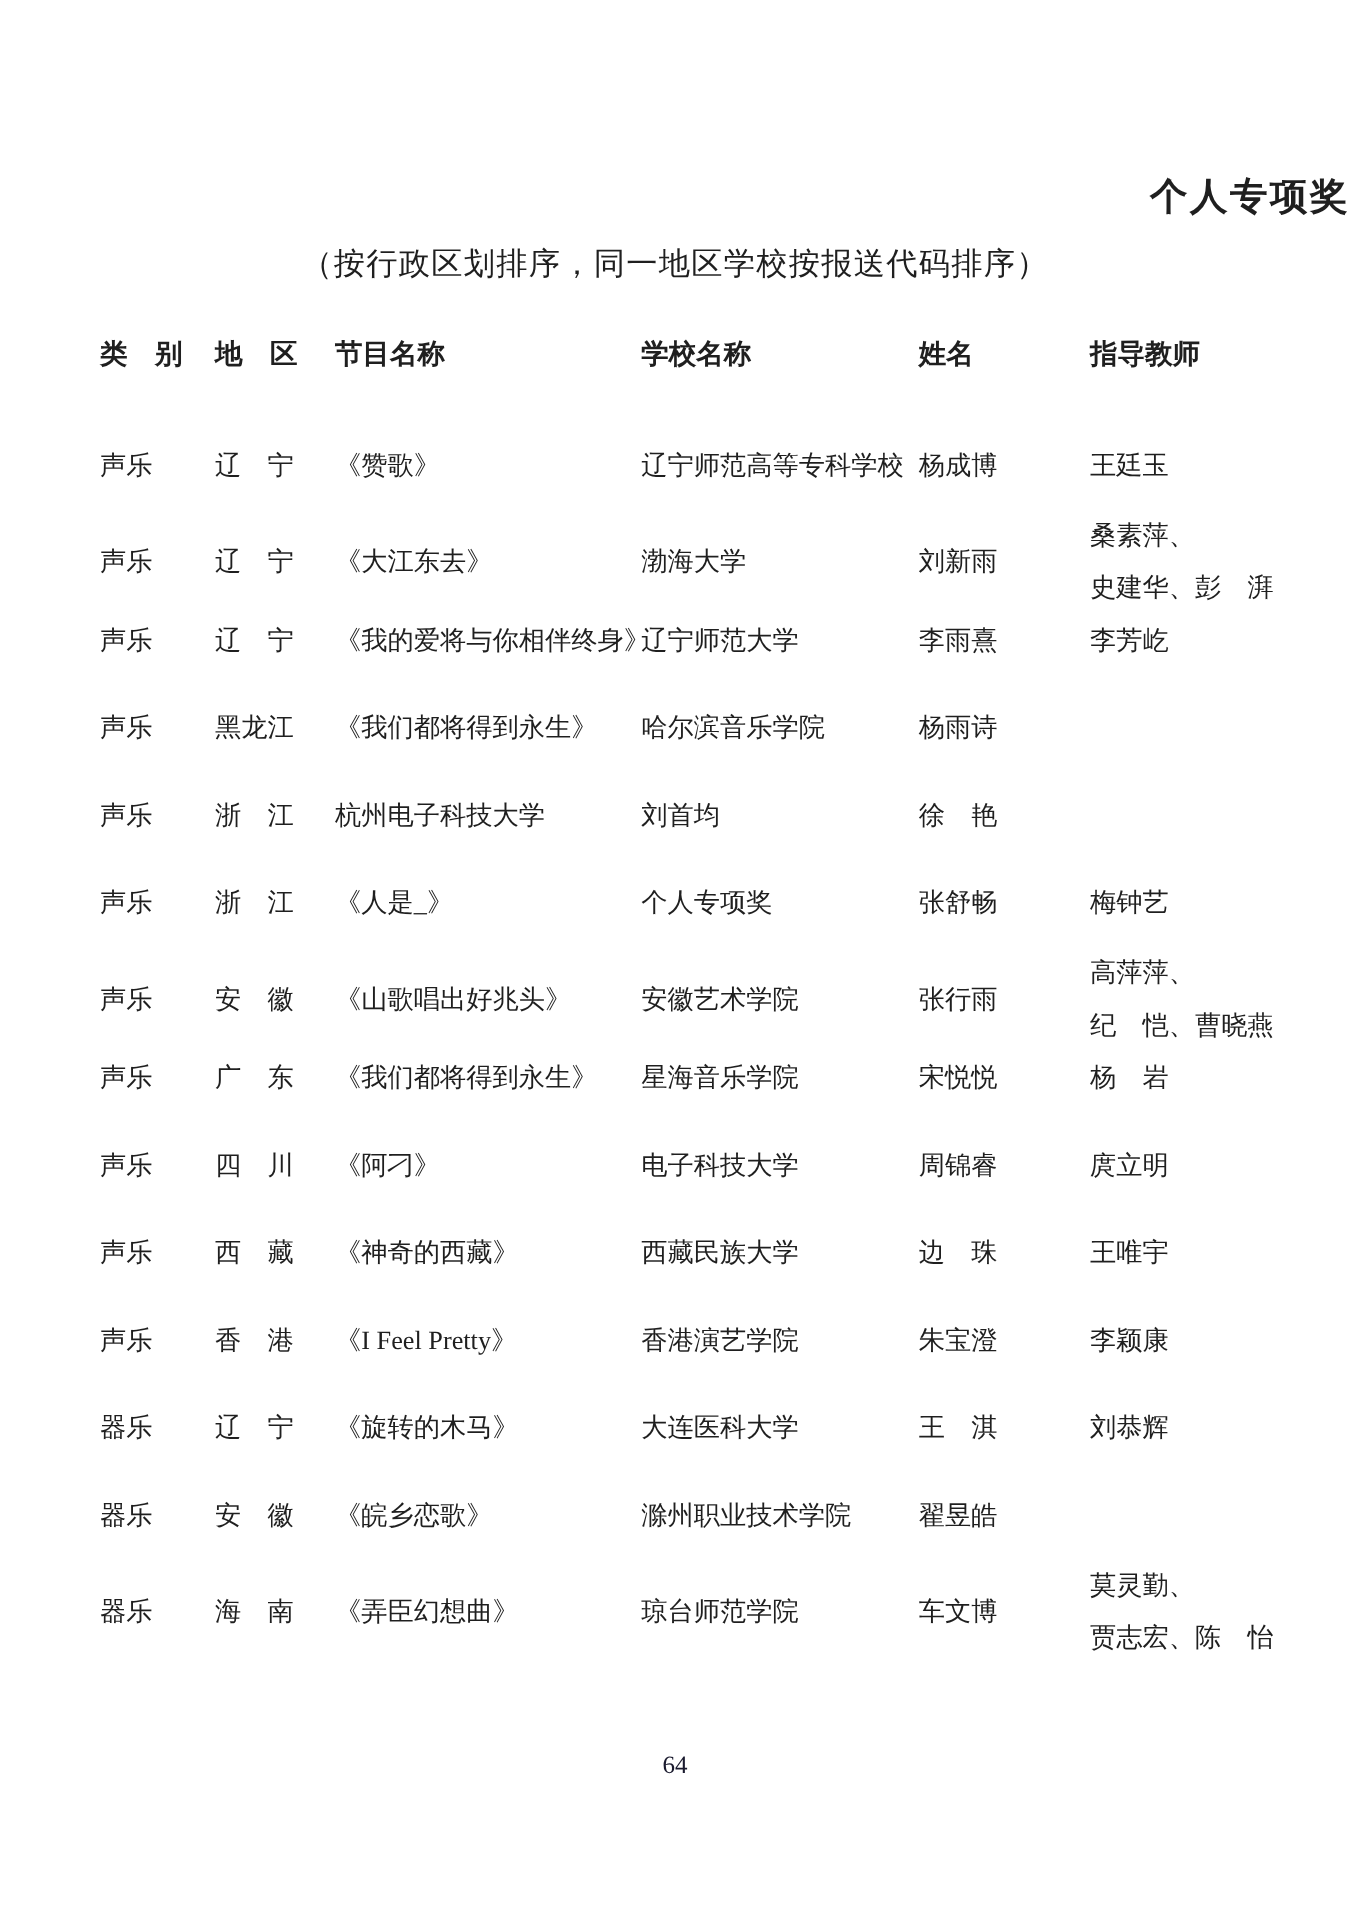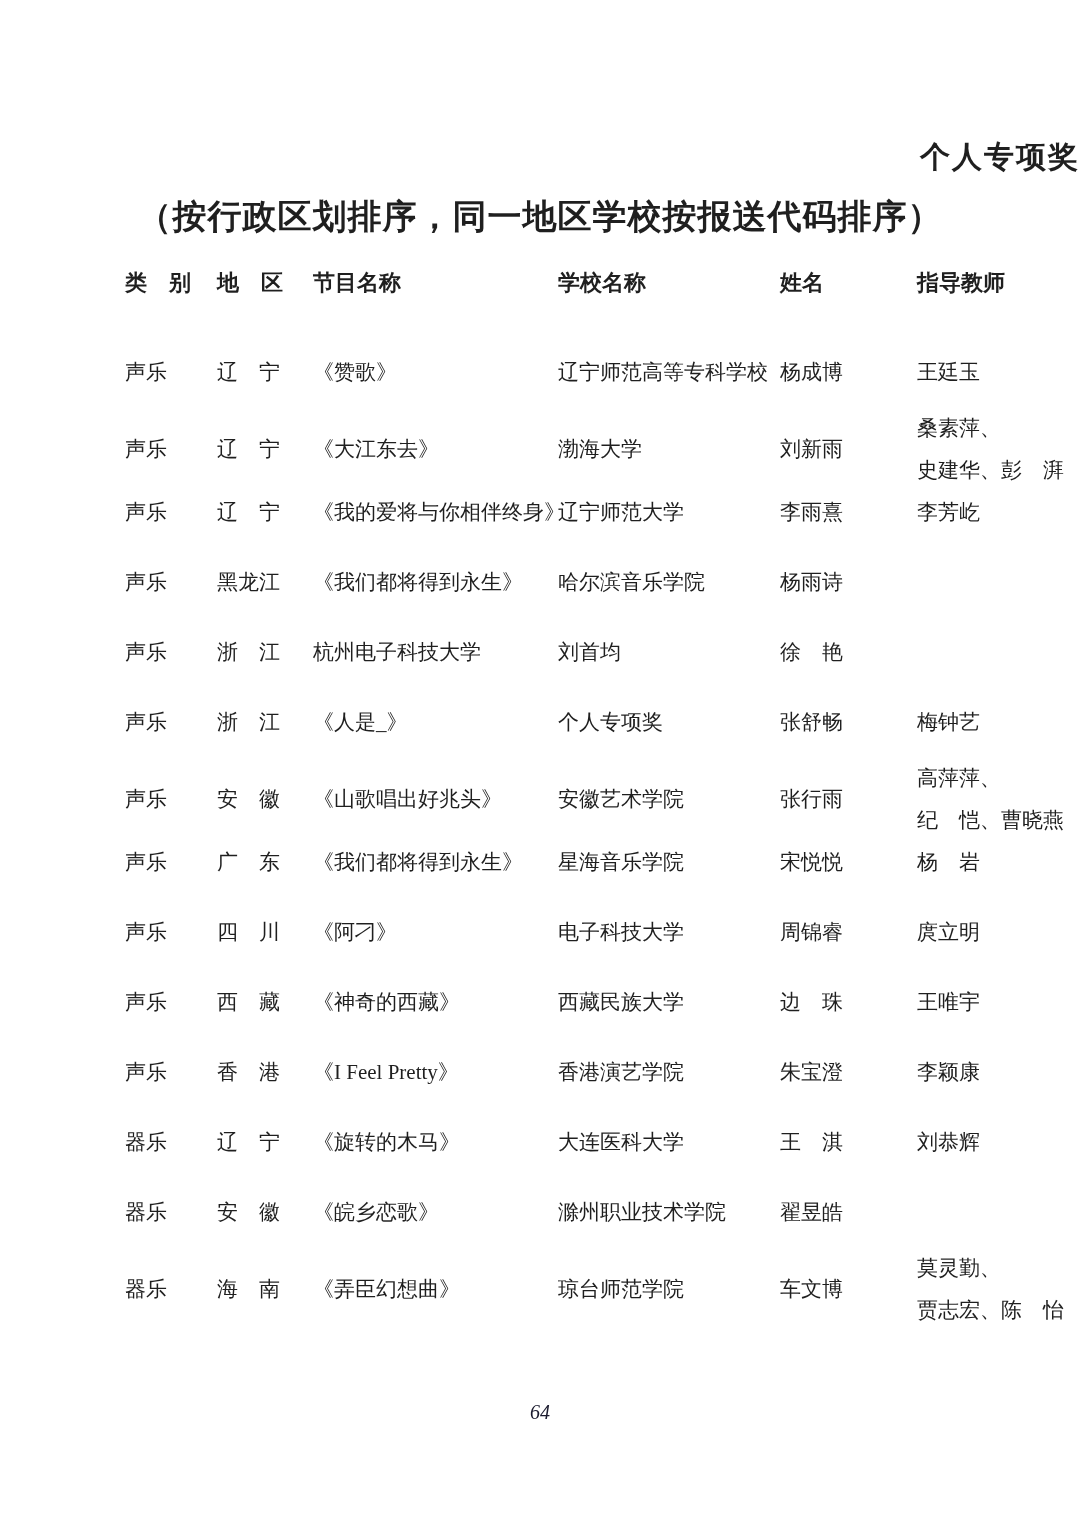--- a/index.html
+++ b/index.html
@@ -26,35 +26,34 @@
     font-size: 30px;
     font-weight: bold;
     letter-spacing: 2px;
   }
   .subtitle {
     position: absolute;
     top: 194px;
     left: 0;
     width: 100%;
     text-align: center;
-    font-size: 34px;
-    font-weight: bold;
+    font-size: 25px;
+    font-weight: normal;
     letter-spacing: 1px;
   }
   .table {
     position: absolute;
     top: 262px;
     left: 80px;
     width: 980px;
   }
   .row {
     display: grid;
     grid-template-columns: 92px 96px 245px 222px 137px 188px;
     align-items: center;
-    margin-left: 45px;
   }
   .header-row {
     height: 40px;
   }
   .header-row .cell {
     font-weight: bold;
     font-size: 22px;
   }
   .rows {
     margin-top: 35px;
@@ -73,21 +72,20 @@
     line-height: 42px;
   }
   .page-number {
     position: absolute;
     top: 1401px;
     left: 0;
     width: 100%;
     text-align: center;
     font-size: 20px;
     color: #1a1a2e;
-    font-style: italic;
   }
 </style>
 </head>
 <body>
 
 <div class="page">
 
   <h1 class="title">个人专项奖</h1>
 
   <div class="subtitle">（按行政区划排序，同一地区学校按报送代码排序）</div>

